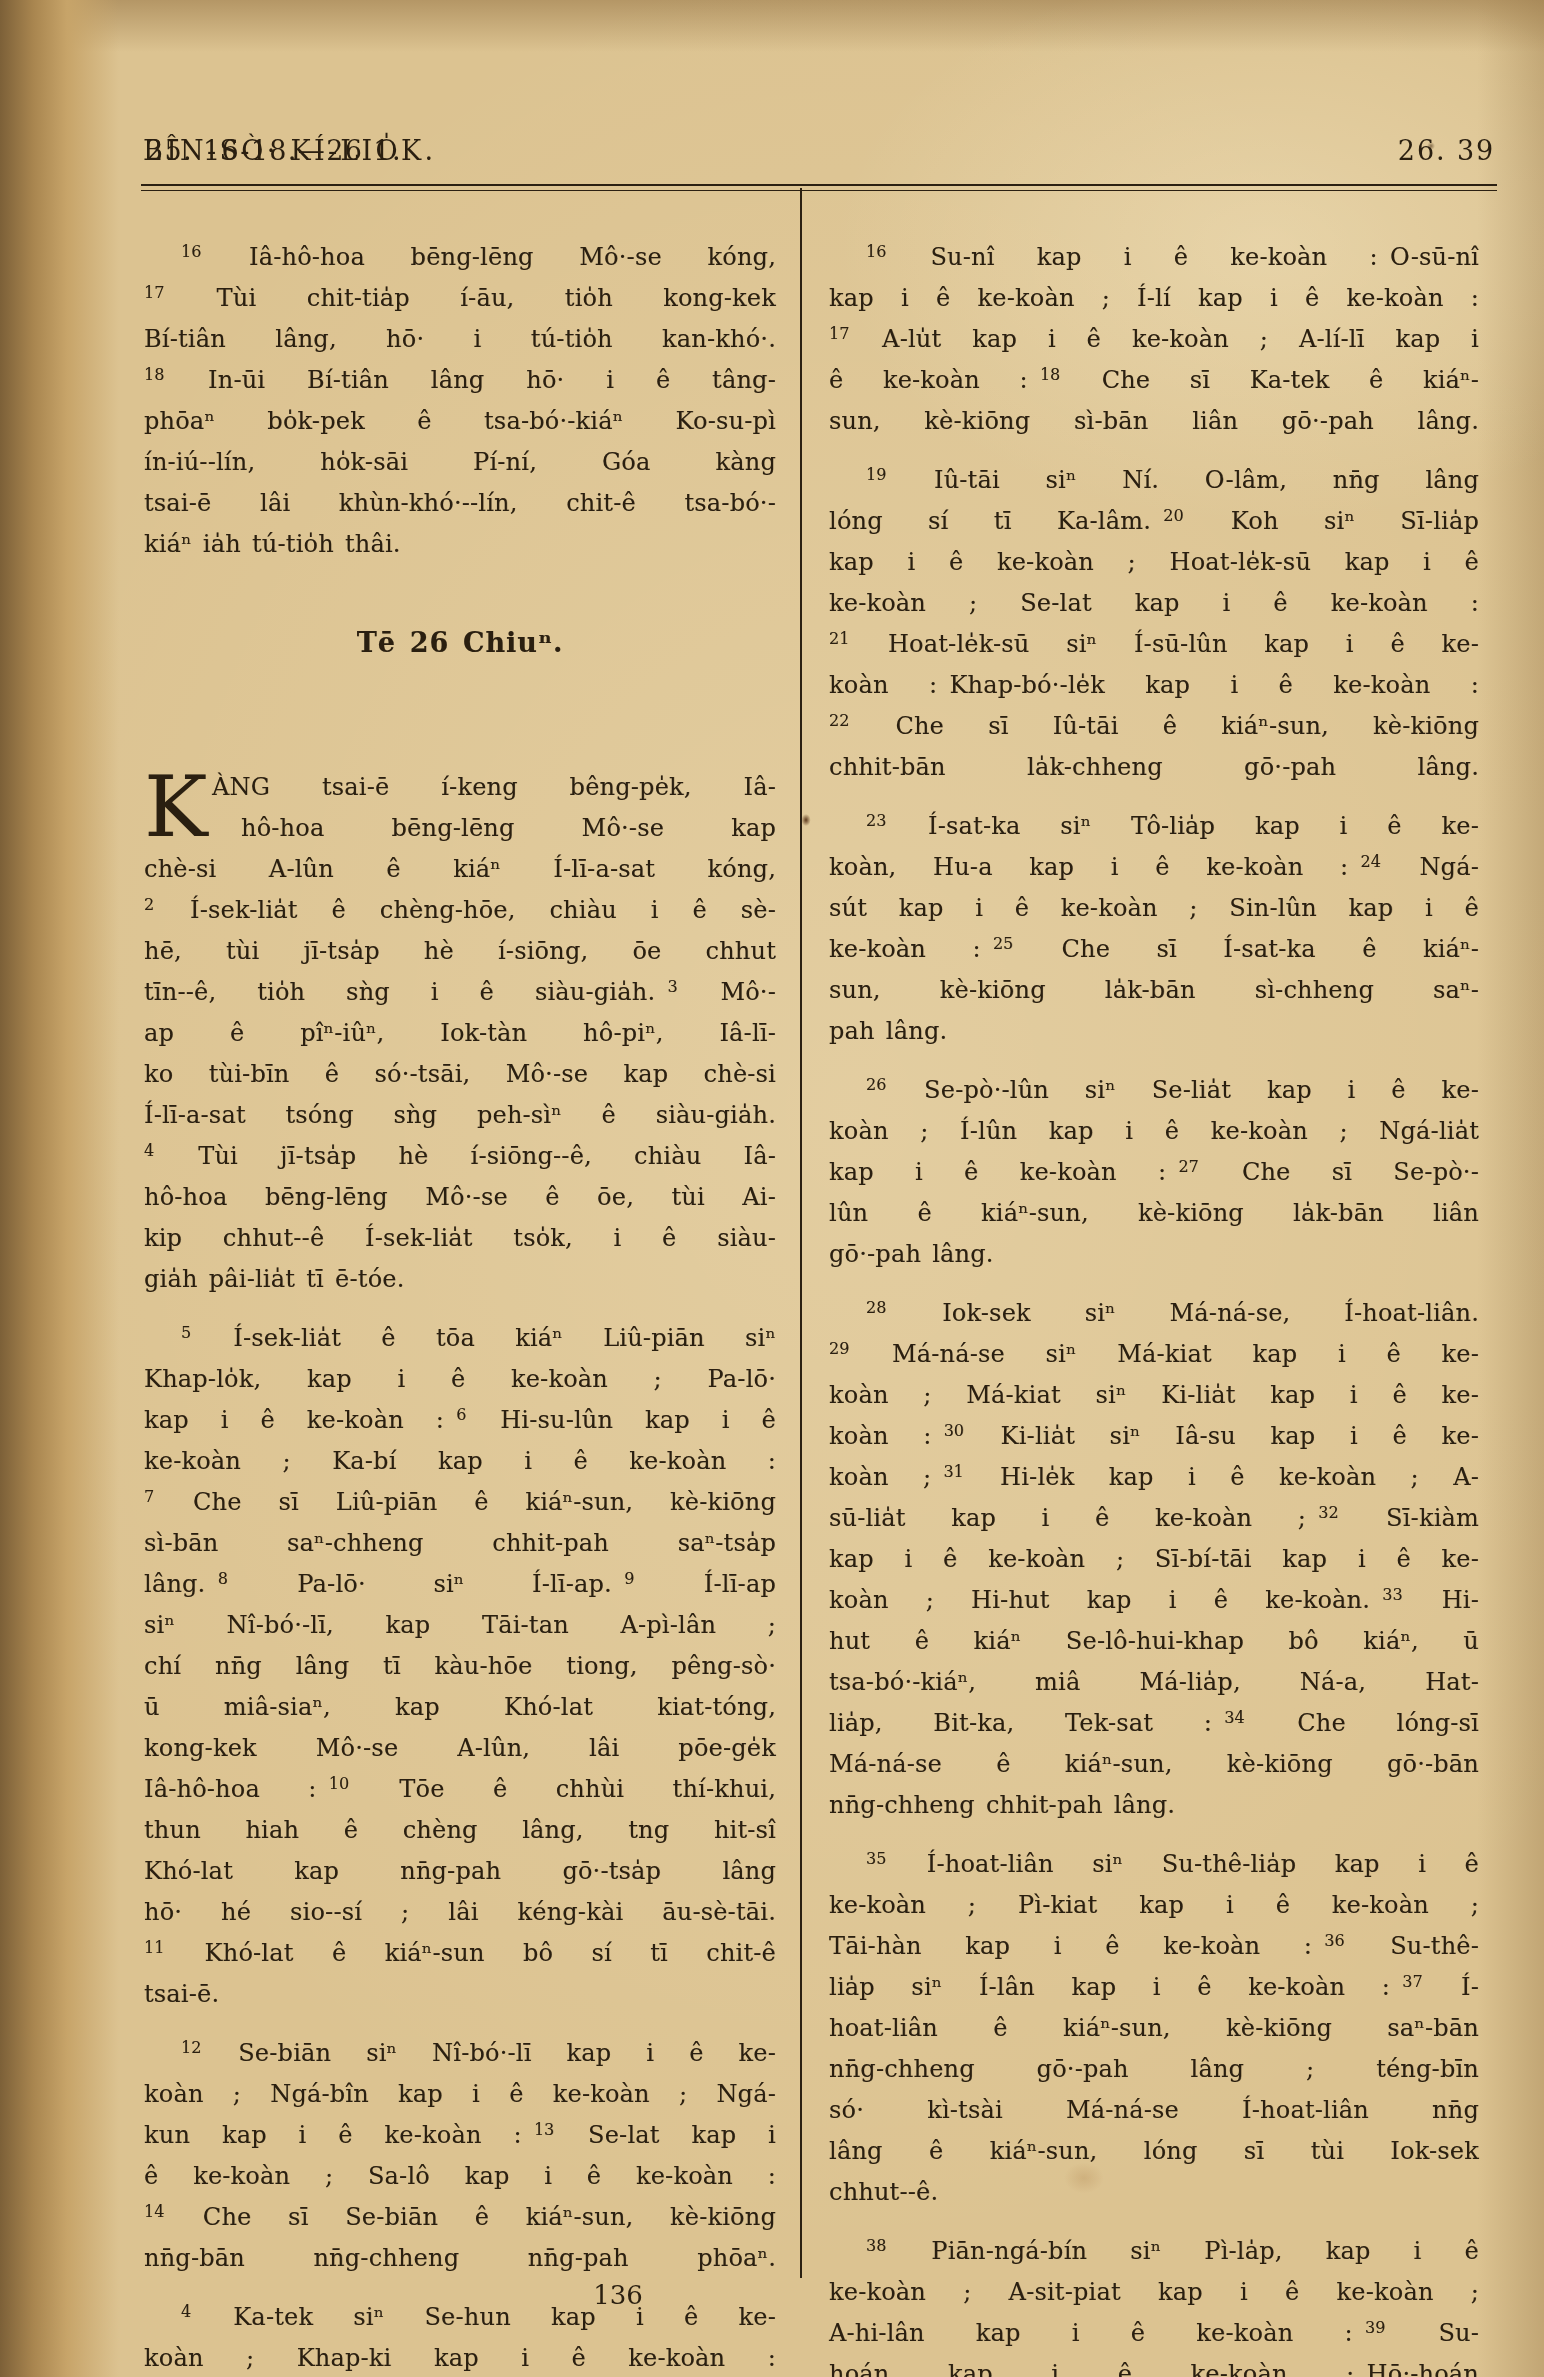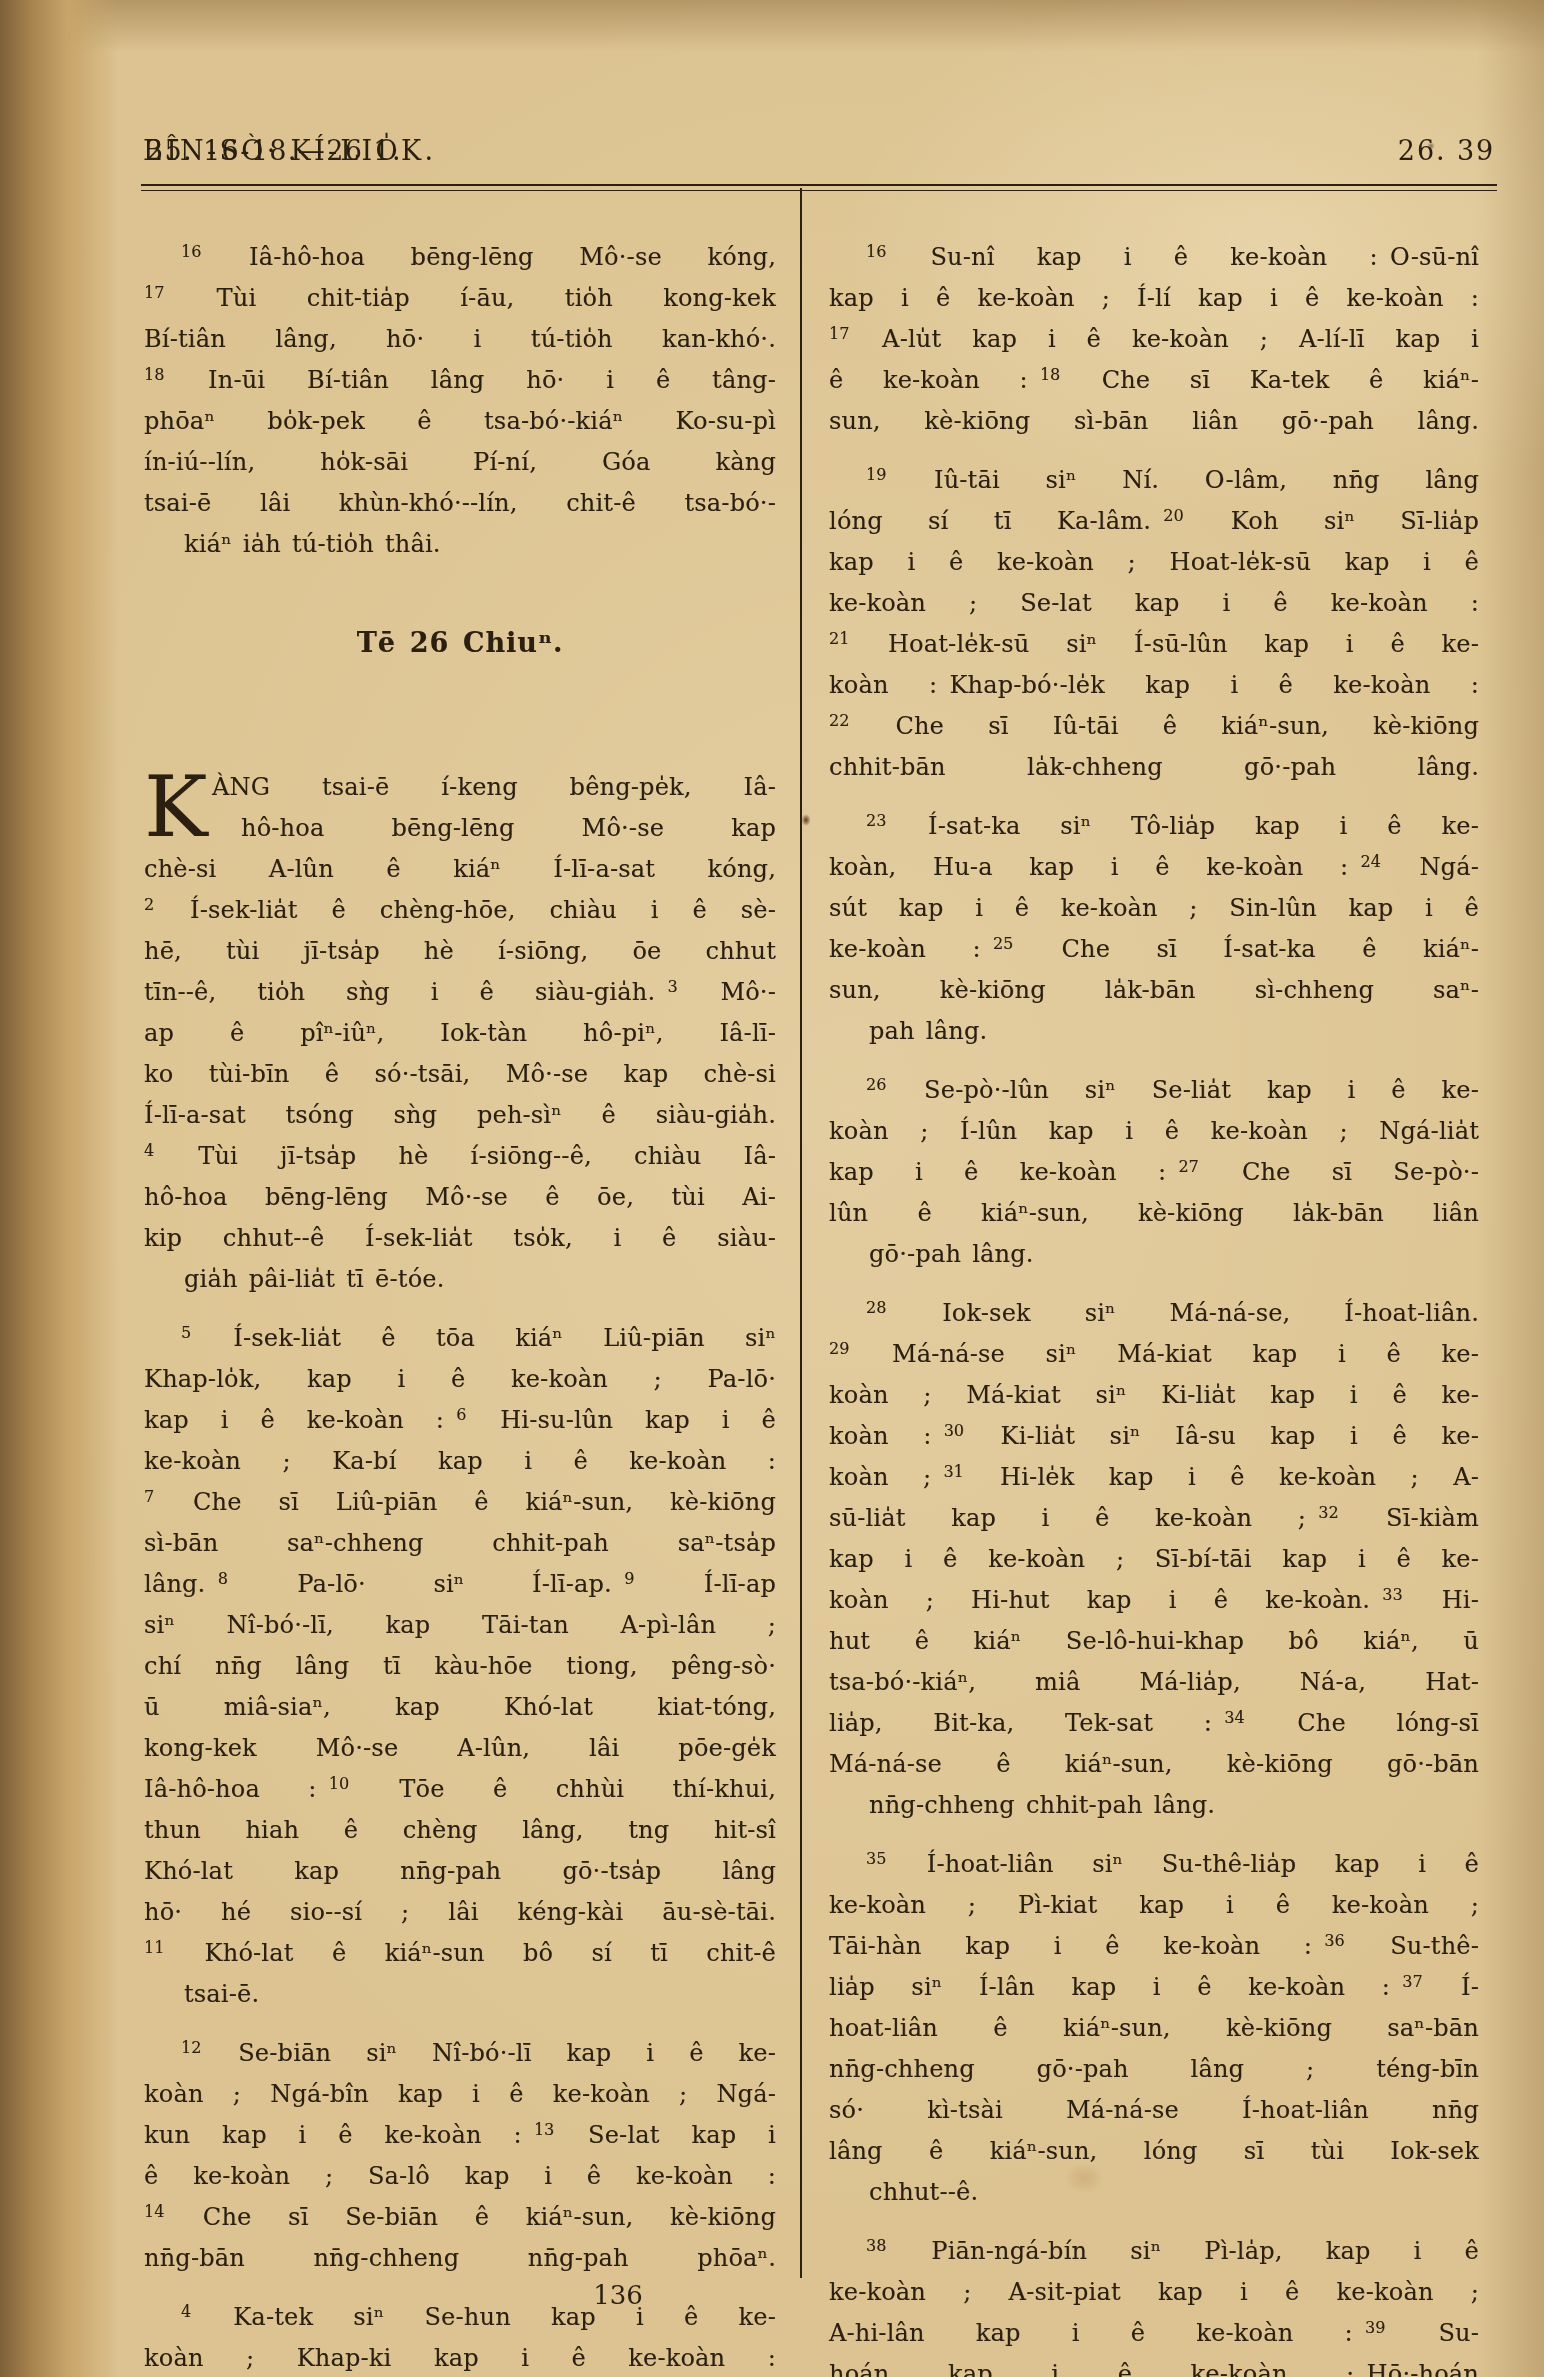--- a/index.html
+++ b/index.html
@@ -30,21 +30,21 @@
   .hr{position:absolute;right:1.9px;top:0;letter-spacing:1.9px;}
   .rule{position:absolute;left:141px;top:184px;width:1356px;height:4.3px;
     border-top:2.4px solid #2b2012;border-bottom:1.4px solid #2b2012;}
   .divider{position:absolute;left:800px;top:188px;width:1.9px;height:2090px;background:#2b2012;}
   .col{position:absolute;top:219px;font-size:24px;line-height:41px;
     letter-spacing:0.2px;word-spacing:3.3px;
     text-shadow:0.3px 0.4px 0 rgba(43,32,18,0.35);}
   .col.left{left:144px;width:632px;}
   .col.right{left:829px;width:650px;}
   .line{white-space:nowrap;text-align:justify;text-align-last:justify;text-justify:inter-word;}
-  .line.flush{text-align-last:left;margin-left:40px;}
+  .line.flush{text-align-last:left;}
   .line.ind{text-indent:37px;margin-top:18px;}
   .line.heading{text-align:center;text-align-last:center;font-weight:bold;font-size:27px;
     letter-spacing:1px;margin:57px 0 104px;text-indent:0;}
   .line.dc2{padding-left:97px;}
   sup.v{font-size:16px;line-height:0;vertical-align:baseline;position:relative;top:-8px;
     margin-right:1.9px;letter-spacing:0;}
   .dropcap{display:inline-block;width:68px;height:41px;overflow:visible;
     font-size:85px;line-height:70px;vertical-align:bottom;position:relative;top:4.8px;
     font-weight:normal;}
   .pageno{position:absolute;top:2274px;left:4px;width:1228px;text-align:center;

